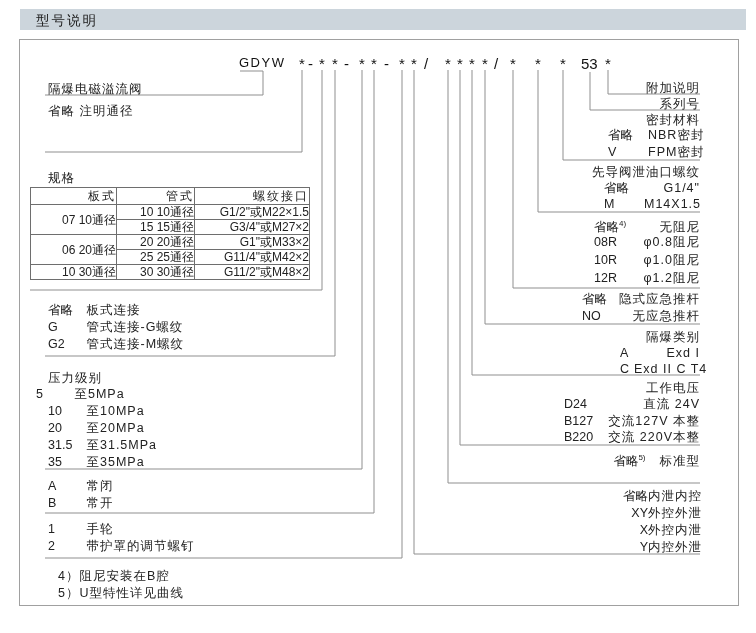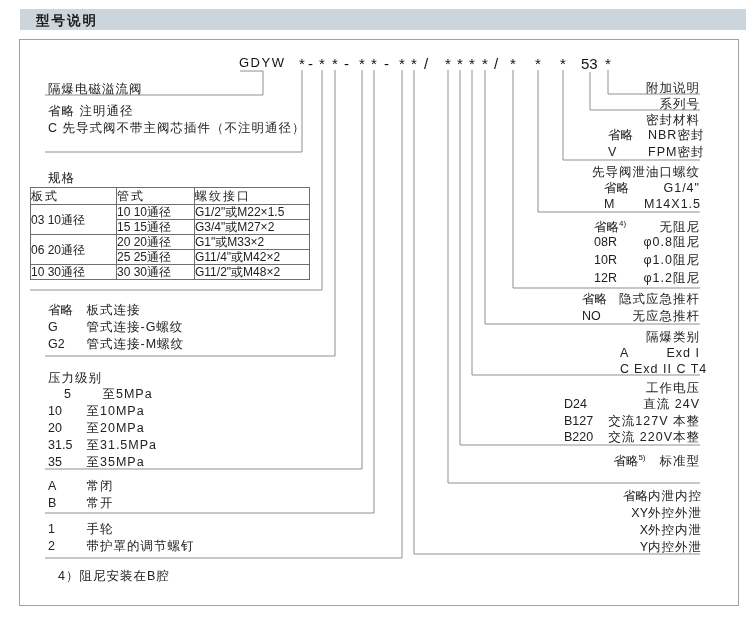--- a/index.html
+++ b/index.html
@@ -1,29 +1,29 @@
 <!DOCTYPE html>
 <html><head>
 <meta charset="utf-8">
 <style>
   html,body{margin:0;padding:0;background:#ffffff;}
   .page{position:relative;width:756px;height:633px;background:#fff;overflow:hidden;
         font-family:"Liberation Sans","DejaVu Sans",sans-serif;color:#1f1f1f;}
   .header-bar{position:absolute;left:20px;top:9px;width:726px;height:21px;background:#ccd5dc;}
-  .header-bar span{position:absolute;left:16px;top:3px;font-size:13.5px;font-weight:bold;letter-spacing:2px;color:#1a1a1a;}
+  .header-bar span{position:absolute;left:16px;top:3px;font-size:13.5px;font-weight:normal;letter-spacing:2px;color:#1a1a1a;}
   .diagram-box{position:absolute;left:19px;top:39px;width:718px;height:565px;border:1px solid #a0a0a0;background:#fff;}
   svg.lines{position:absolute;left:0;top:0;width:756px;height:633px;pointer-events:none;}
   .tok{position:absolute;top:55px;font-size:15px;white-space:nowrap;color:#111;}
   .star{width:12px;text-align:center;}
   .prefix{letter-spacing:1.5px;font-size:13px;}
   .row{position:absolute;white-space:nowrap;font-size:12.5px;letter-spacing:1px;color:#222;line-height:14px;}
   .row .c{display:inline-block;width:34px;letter-spacing:0;}
   .lbl{position:absolute;white-space:nowrap;font-size:12.5px;letter-spacing:1px;color:#222;}
   .spec-table{position:absolute;left:30px;top:187px;border-collapse:collapse;font-size:12px;color:#222;}
-  .spec-table td,.spec-table th{border:1px solid #6e6e6e;text-align:left;font-weight:normal;padding:0;line-height:14px;}
+  .spec-table td,.spec-table th{border:1px solid #6e6e6e;text-align:right;font-weight:normal;padding:0;line-height:14px;}
   .spec-table th{height:16px;letter-spacing:2px;}
   .spec-table td{height:14px;}
   .col-plate{width:85px;} .col-pipe{width:77px;} .col-thread{width:114px;}
   .rrow{position:absolute;right:56px;white-space:nowrap;font-size:12.5px;letter-spacing:1px;color:#222;line-height:14px;text-align:right;}
   .rrow .rc{display:inline-block;text-align:left;letter-spacing:0;}
   .rrow .rd{display:inline-block;text-align:right;}
   .rhead{position:absolute;right:56px;white-space:nowrap;font-size:12.5px;letter-spacing:1px;color:#222;text-align:right;}
   sup{font-size:8px;}
   .seal .rc{width:40px}.seal .rd{width:52px}
   .drain .rc{width:40px}.drain .rd{width:56px}
@@ -86,32 +86,31 @@
   <span class="tok star" style="left:479px">*</span>
   <span class="tok" style="left:494px">/</span>
   <span class="tok star" style="left:507px">*</span>
   <span class="tok star" style="left:532px">*</span>
   <span class="tok star" style="left:557px">*</span>
   <span class="tok" style="left:581px">53</span>
   <span class="tok star" style="left:602px">*</span>
 
   <div class="lbl" style="left:48px;top:81px">隔爆电磁溢流阀</div>
   <div class="lbl" style="left:48px;top:103px">省略 注明通径</div>
-  <div class="lbl" style="left:48px;top:120px">C 先导式阀不带主阀芯插件（不注明通径）</div>
 
   <div class="lbl" style="left:48px;top:170px">规格</div>
   <table class="spec-table">
     <tbody>
         <tr>
       <th class="col-plate">板式</th>
       <th class="col-pipe">管式</th>
       <th class="col-thread">螺纹接口</th>
     </tr>
     <tr>
-      <td rowspan="2">03 10通径</td>
+      <td rowspan="2">07 10通径</td>
       <td>10 10通径</td>
       <td>G1/2"或M22×1.5</td>
     </tr>
     <tr>
       <td>15 15通径</td>
       <td>G3/4"或M27×2</td>
     </tr>
     <tr>
       <td rowspan="2">06 20通径</td>
       <td>20 20通径</td>
@@ -136,21 +135,21 @@
   <div class="row" style="left:48px;top:320px">
     <span class="c">G</span>
     <span>管式连接-G螺纹</span>
   </div>
   <div class="row" style="left:48px;top:337px">
     <span class="c">G2</span>
     <span>管式连接-M螺纹</span>
   </div>
 
   <div class="lbl" style="left:48px;top:370px">压力级别</div>
-  <div class="row" style="left:64px;top:387px">
+  <div class="row" style="left:36px;top:387px">
     <span class="c">5</span>
     <span>至5MPa</span>
   </div>
   <div class="row" style="left:48px;top:404px">
     <span class="c">10</span>
     <span>至10MPa</span>
   </div>
   <div class="row" style="left:48px;top:421px">
     <span class="c">20</span>
     <span>至20MPa</span>
@@ -176,20 +175,21 @@
   <div class="row" style="left:48px;top:522px">
     <span class="c">1</span>
     <span>手轮</span>
   </div>
   <div class="row" style="left:48px;top:539px">
     <span class="c">2</span>
     <span>带护罩的调节螺钉</span>
   </div>
 
   <div class="fnote" style="top:568px">4）阻尼安装在B腔</div>
+  <div class="fnote" style="top:585px">5）U型特性详见曲线</div>
 
   <div class="rhead" style="top:80px">附加说明</div>
   <div class="rhead" style="top:96px">系列号</div>
 
   <div class="rhead" style="top:112px">密封材料</div>
   <div class="rrow seal" style="top:128px">
     <span class="rc">省略</span><span class="rd">NBR密封</span>
   </div>
   <div class="rrow seal" style="top:145px">
     <span class="rc">V</span><span class="rd">FPM密封</span>

